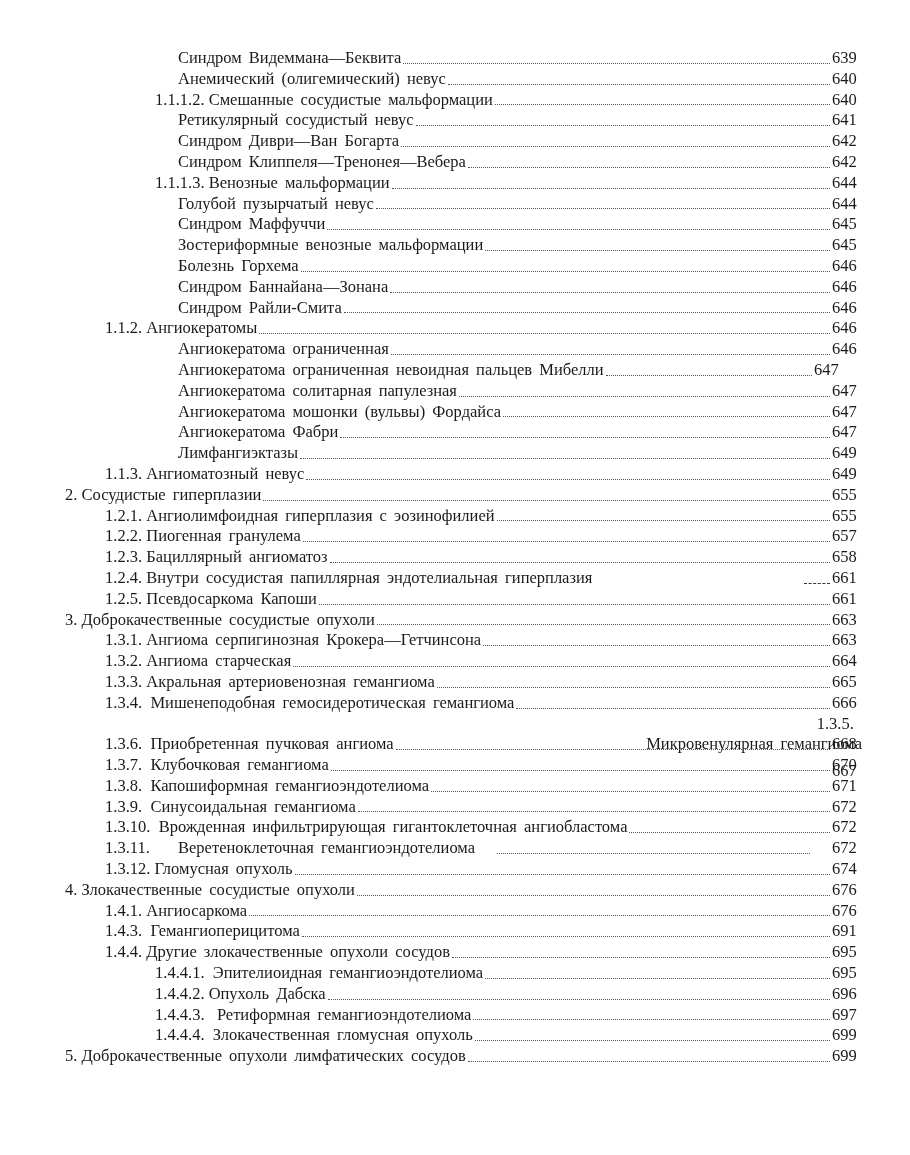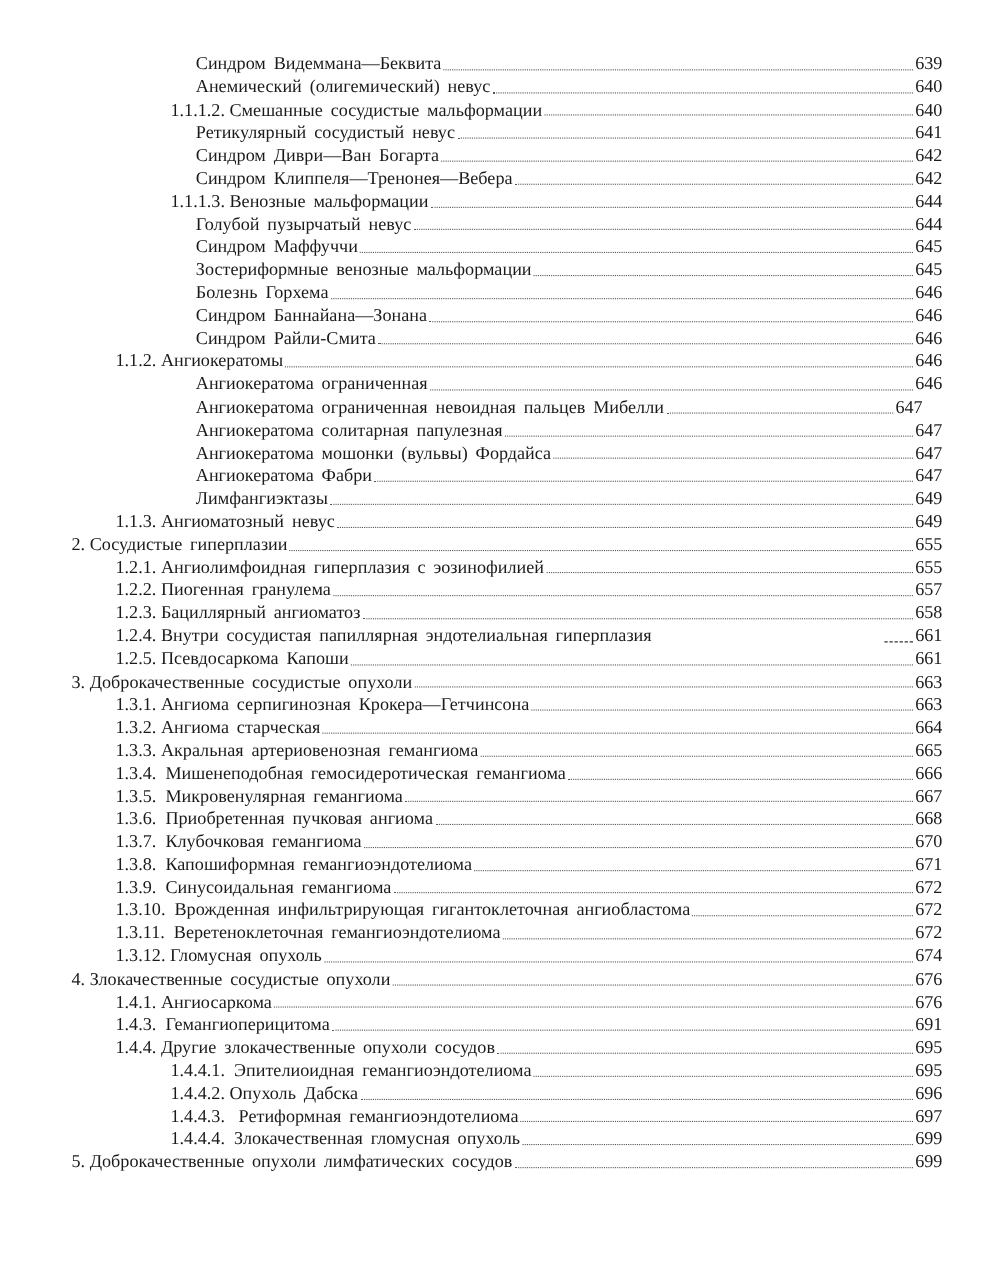--- a/index.html
+++ b/index.html
@@ -205,21 +205,21 @@
     <span class="title">Акральная артериовенозная гемангиома</span>
     <span class="leader"></span>
     <span class="page">665</span>
   </div>
     <div class="row" style="padding-left: 105px; padding-right: 48px;">
     <span class="num">1.3.4.  </span>
     <span class="title">Мишенеподобная гемосидеротическая гемангиома</span>
     <span class="leader"></span>
     <span class="page">666</span>
   </div>
-    <div class="row" style="padding-left: 105px; padding-right: 48px;">
+    <div class="row" style="padding-left: 105px; padding-right: 48px; flex-direction: column;">
     <span class="num">1.3.5.  </span>
     <span class="title">Микровенулярная гемангиома</span>
     <span class="leader"></span>
     <span class="page">667</span>
   </div>
     <div class="row" style="padding-left: 105px; padding-right: 48px;">
     <span class="num">1.3.6.  </span>
     <span class="title">Приобретенная пучковая ангиома</span>
     <span class="leader"></span>
     <span class="page">668</span>
@@ -241,21 +241,21 @@
     <span class="title">Синусоидальная гемангиома</span>
     <span class="leader"></span>
     <span class="page">672</span>
   </div>
     <div class="row" style="padding-left: 105px; padding-right: 48px;">
     <span class="num">1.3.10.  </span>
     <span class="title">Врожденная инфильтрирующая гигантоклеточная ангиобластома</span>
     <span class="leader"></span>
     <span class="page">672</span>
   </div>
-    <div class="row" style="padding-left: 105px; padding-right: 48px;">
+    <div class="row" style="padding-left: 105px; padding-right: 48px; gap: 20px;">
     <span class="num">1.3.11.  </span>
     <span class="title">Веретеноклеточная гемангиоэндотелиома</span>
     <span class="leader"></span>
     <span class="page">672</span>
   </div>
     <div class="row" style="padding-left: 105px; padding-right: 48px;">
     <span class="num">1.3.12. </span>
     <span class="title">Гломусная опухоль</span>
     <span class="leader"></span>
     <span class="page">674</span>

